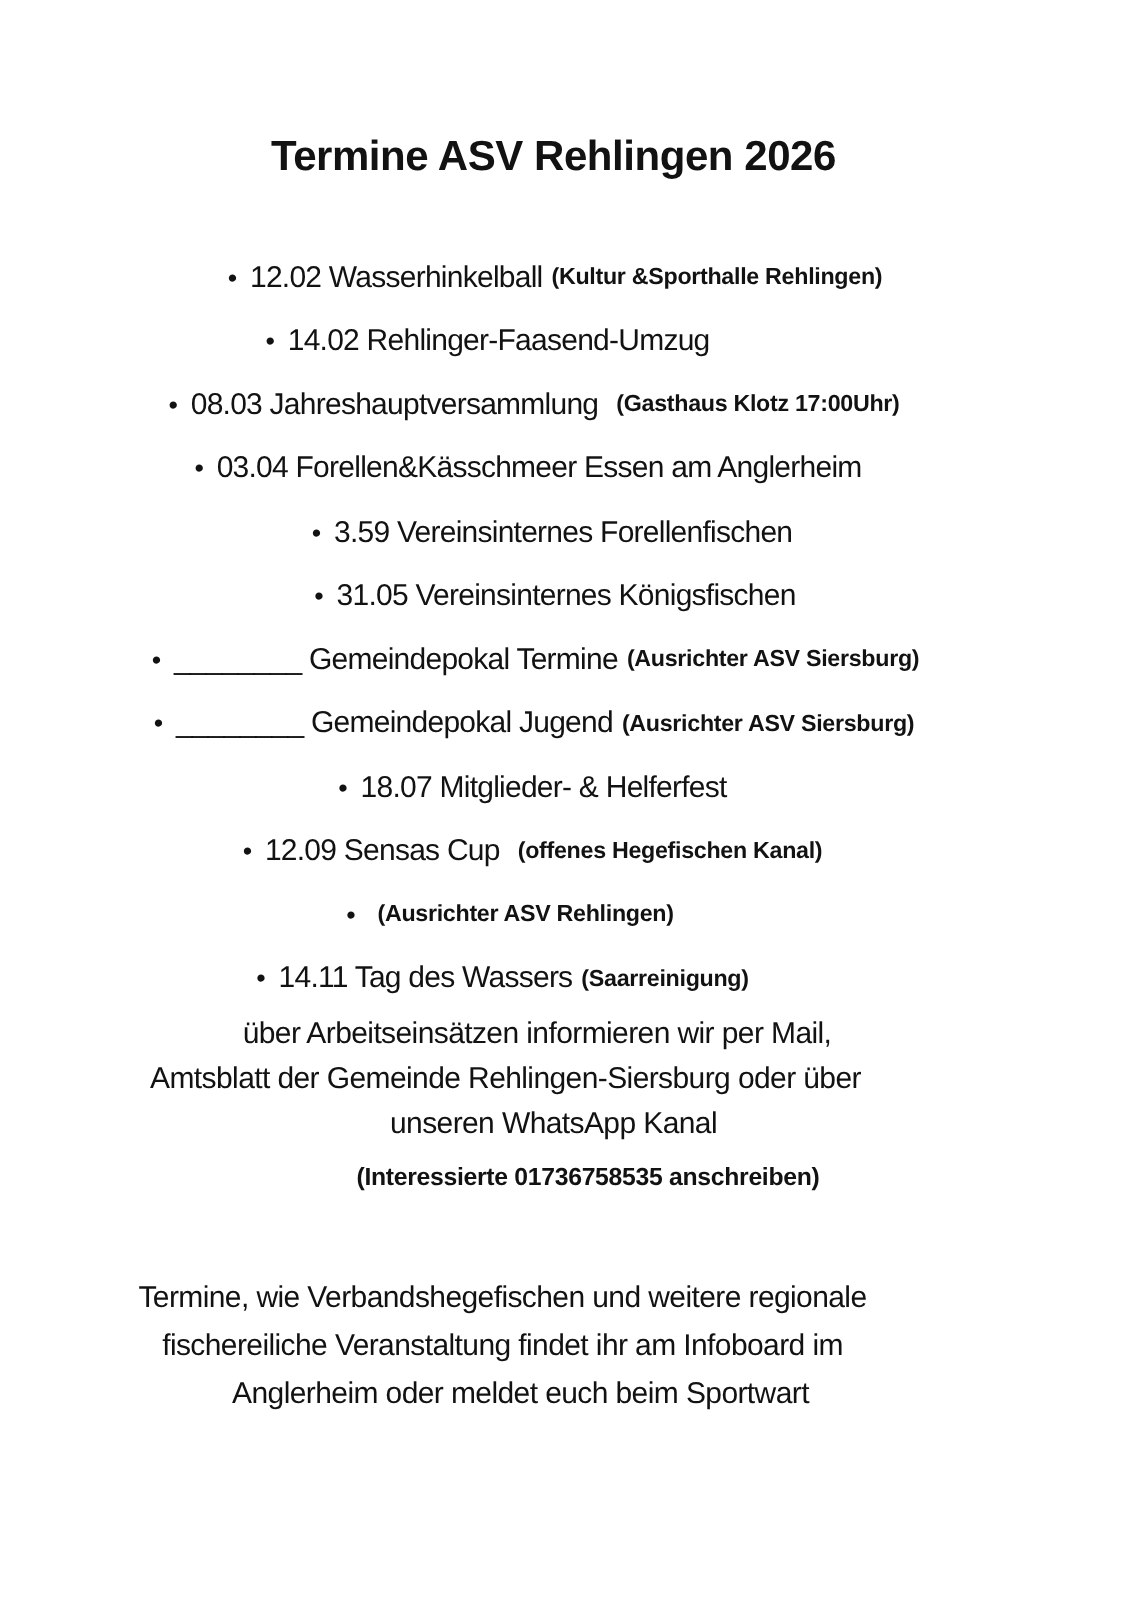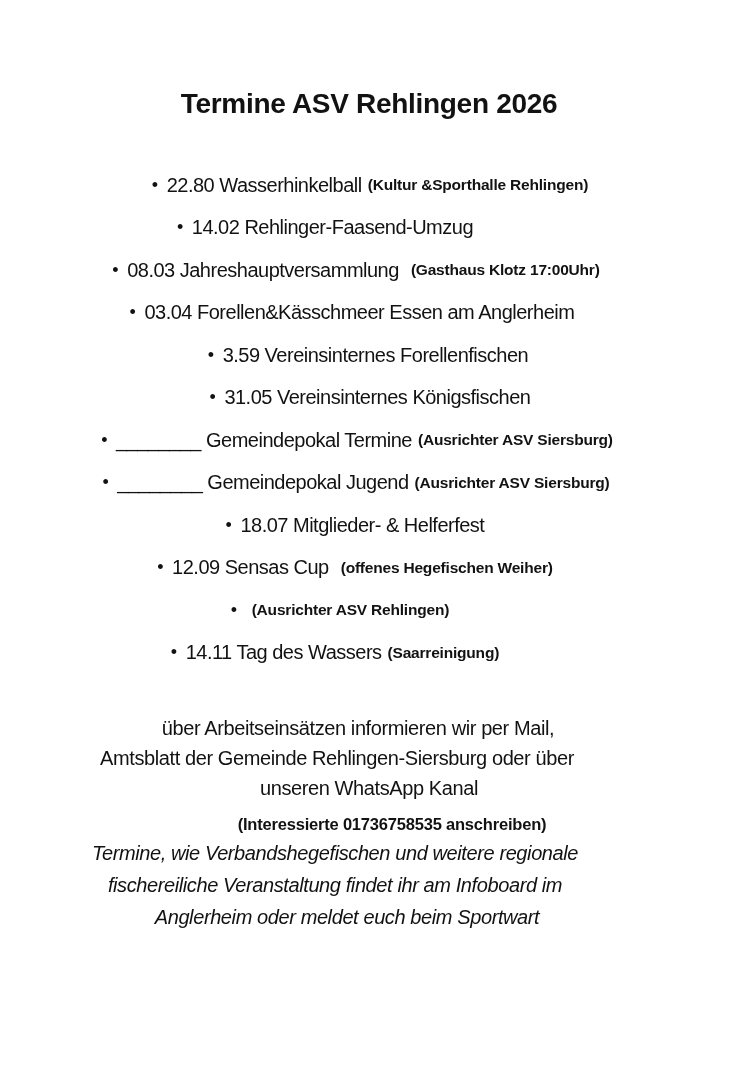--- a/index.html
+++ b/index.html
@@ -66,57 +66,56 @@
   .events li:nth-child(5)  { transform: translateX(-7px); }
   .events li:nth-child(6)  { transform: translateX(-5px); }
   .events li:nth-child(7)  { transform: translateX(-18px); }
   .events li:nth-child(8)  { transform: translateX(-19px); }
   .events li:nth-child(9)  { transform: translateX(-20px); }
   .events li:nth-child(10) { transform: translateX(-20px); }
   .events li:nth-child(11) { transform: translateX(-35px); }
   .events li:nth-child(12) { transform: translateX(-40px); }
   
   .info {
-    margin-top: 39px;
     font-size: 20px;
     line-height: 30px;
     letter-spacing: -0.4px;
   }
   .info .ln:nth-child(1) { transform: translateX(-17px); }
   .info .ln:nth-child(2) { transform: translateX(-38px); }
   .info .ln:nth-child(3) { transform: translateX(-6px); }
   .contact-note {
     margin-top: 8px;
     font-size: 16.5px;
     line-height: 26px;
     letter-spacing: -0.2px;
     transform: translateX(17px);
   }
   
   .footer {
+    margin-top: 51px;
     font-size: 20px;
     line-height: 32px;
     letter-spacing: -0.4px;
-    font-style: italic;
   }
   .footer .ln:nth-child(1) { transform: translateX(-40px); }
   .footer .ln:nth-child(2) { transform: translateX(-40px); }
   .footer .ln:nth-child(3) { transform: translateX(-28px); }
 </style>
 </head>
 <body>
 
 <div class="page">
 
   <h1 class="title">Termine ASV Rehlingen 2026</h1>
 
   <ul class="events">
     <li>
       <span class="bullet">•</span>
-      <span class="main">22.80 Wasserhinkelball</span>
+      <span class="main">12.02 Wasserhinkelball</span>
       <span class="note">(Kultur &amp;Sporthalle Rehlingen)</span>
     </li>
     <li>
       <span class="bullet">•</span>
       <span class="main">14.02 Rehlinger-Faasend-Umzug</span>
 
     </li>
     <li class="wide">
       <span class="bullet">•</span>
       <span class="main">08.03 Jahreshauptversammlung</span>
@@ -148,21 +147,21 @@
       <span class="note">(Ausrichter ASV Siersburg)</span>
     </li>
     <li>
       <span class="bullet">•</span>
       <span class="main">18.07 Mitglieder- &amp; Helferfest</span>
 
     </li>
     <li class="wide">
       <span class="bullet">•</span>
       <span class="main">12.09 Sensas Cup</span>
-      <span class="note">(offenes Hegefischen Weiher)</span>
+      <span class="note">(offenes Hegefischen Kanal)</span>
     </li>
     <li>
       <span class="bullet">•</span>
       <span class="note">(Ausrichter ASV Rehlingen)</span>
     </li>
     <li>
       <span class="bullet">•</span>
       <span class="main">14.11 Tag des Wassers</span>
       <span class="note">(Saarreinigung)</span>
     </li>

